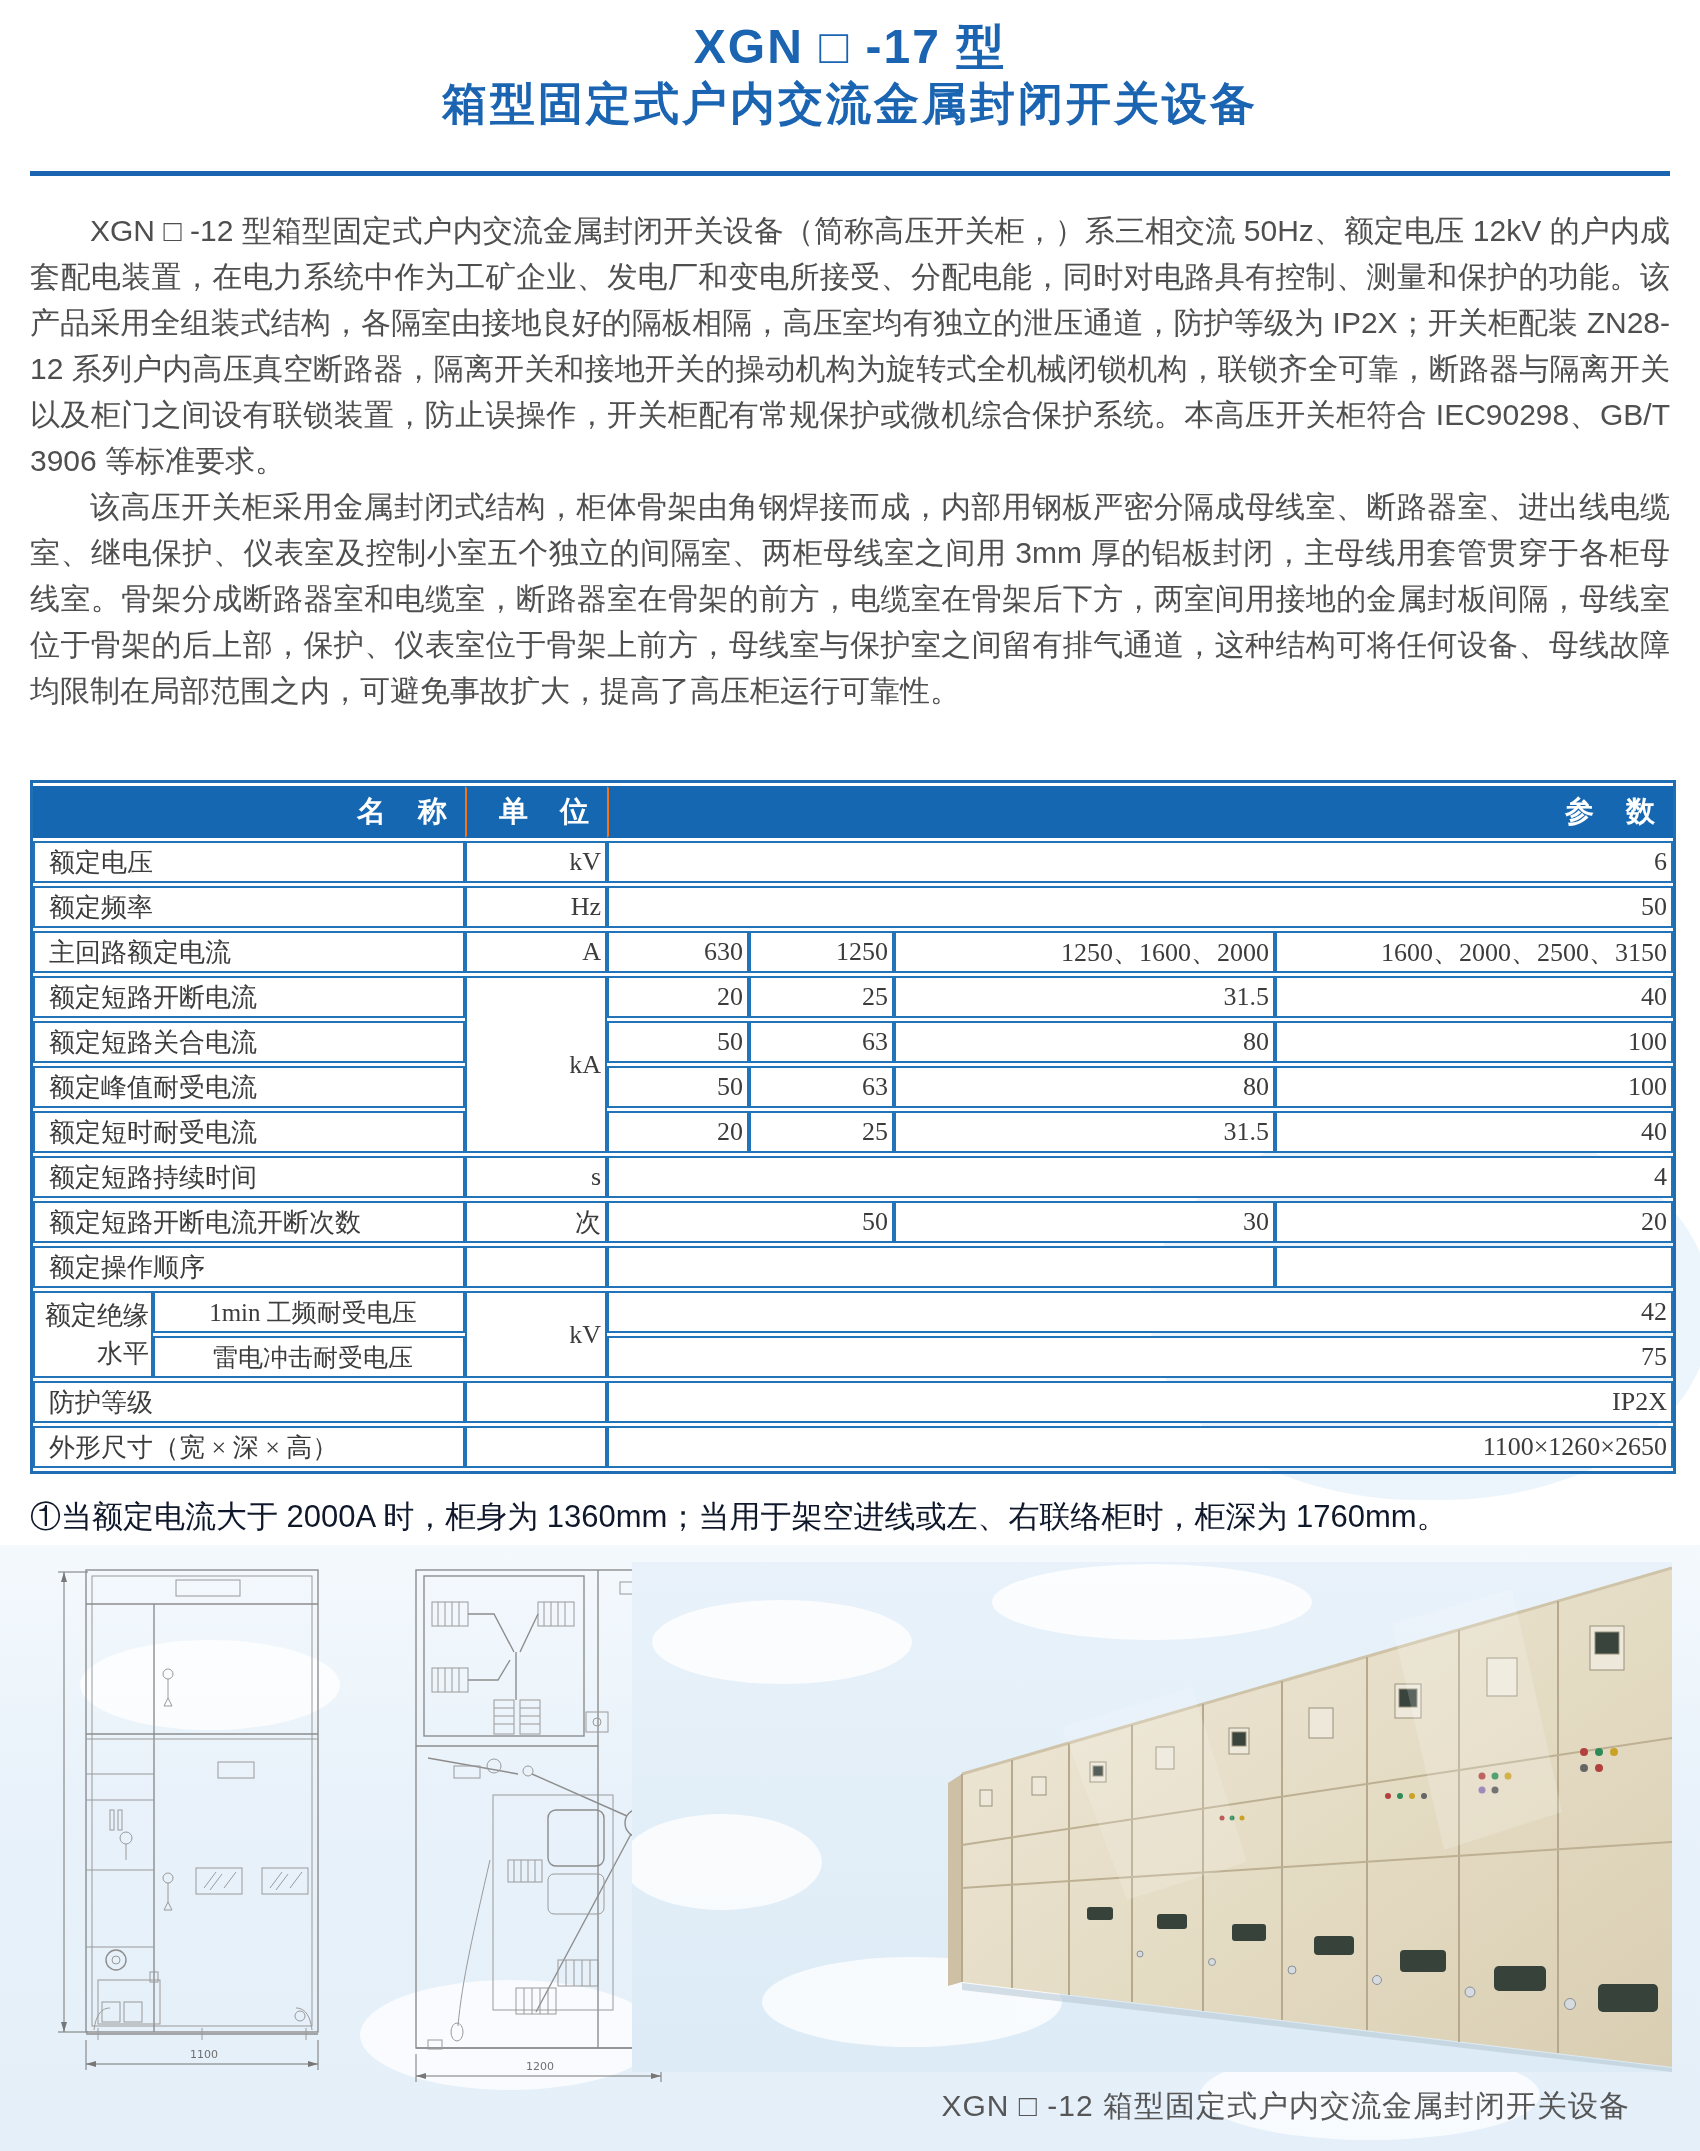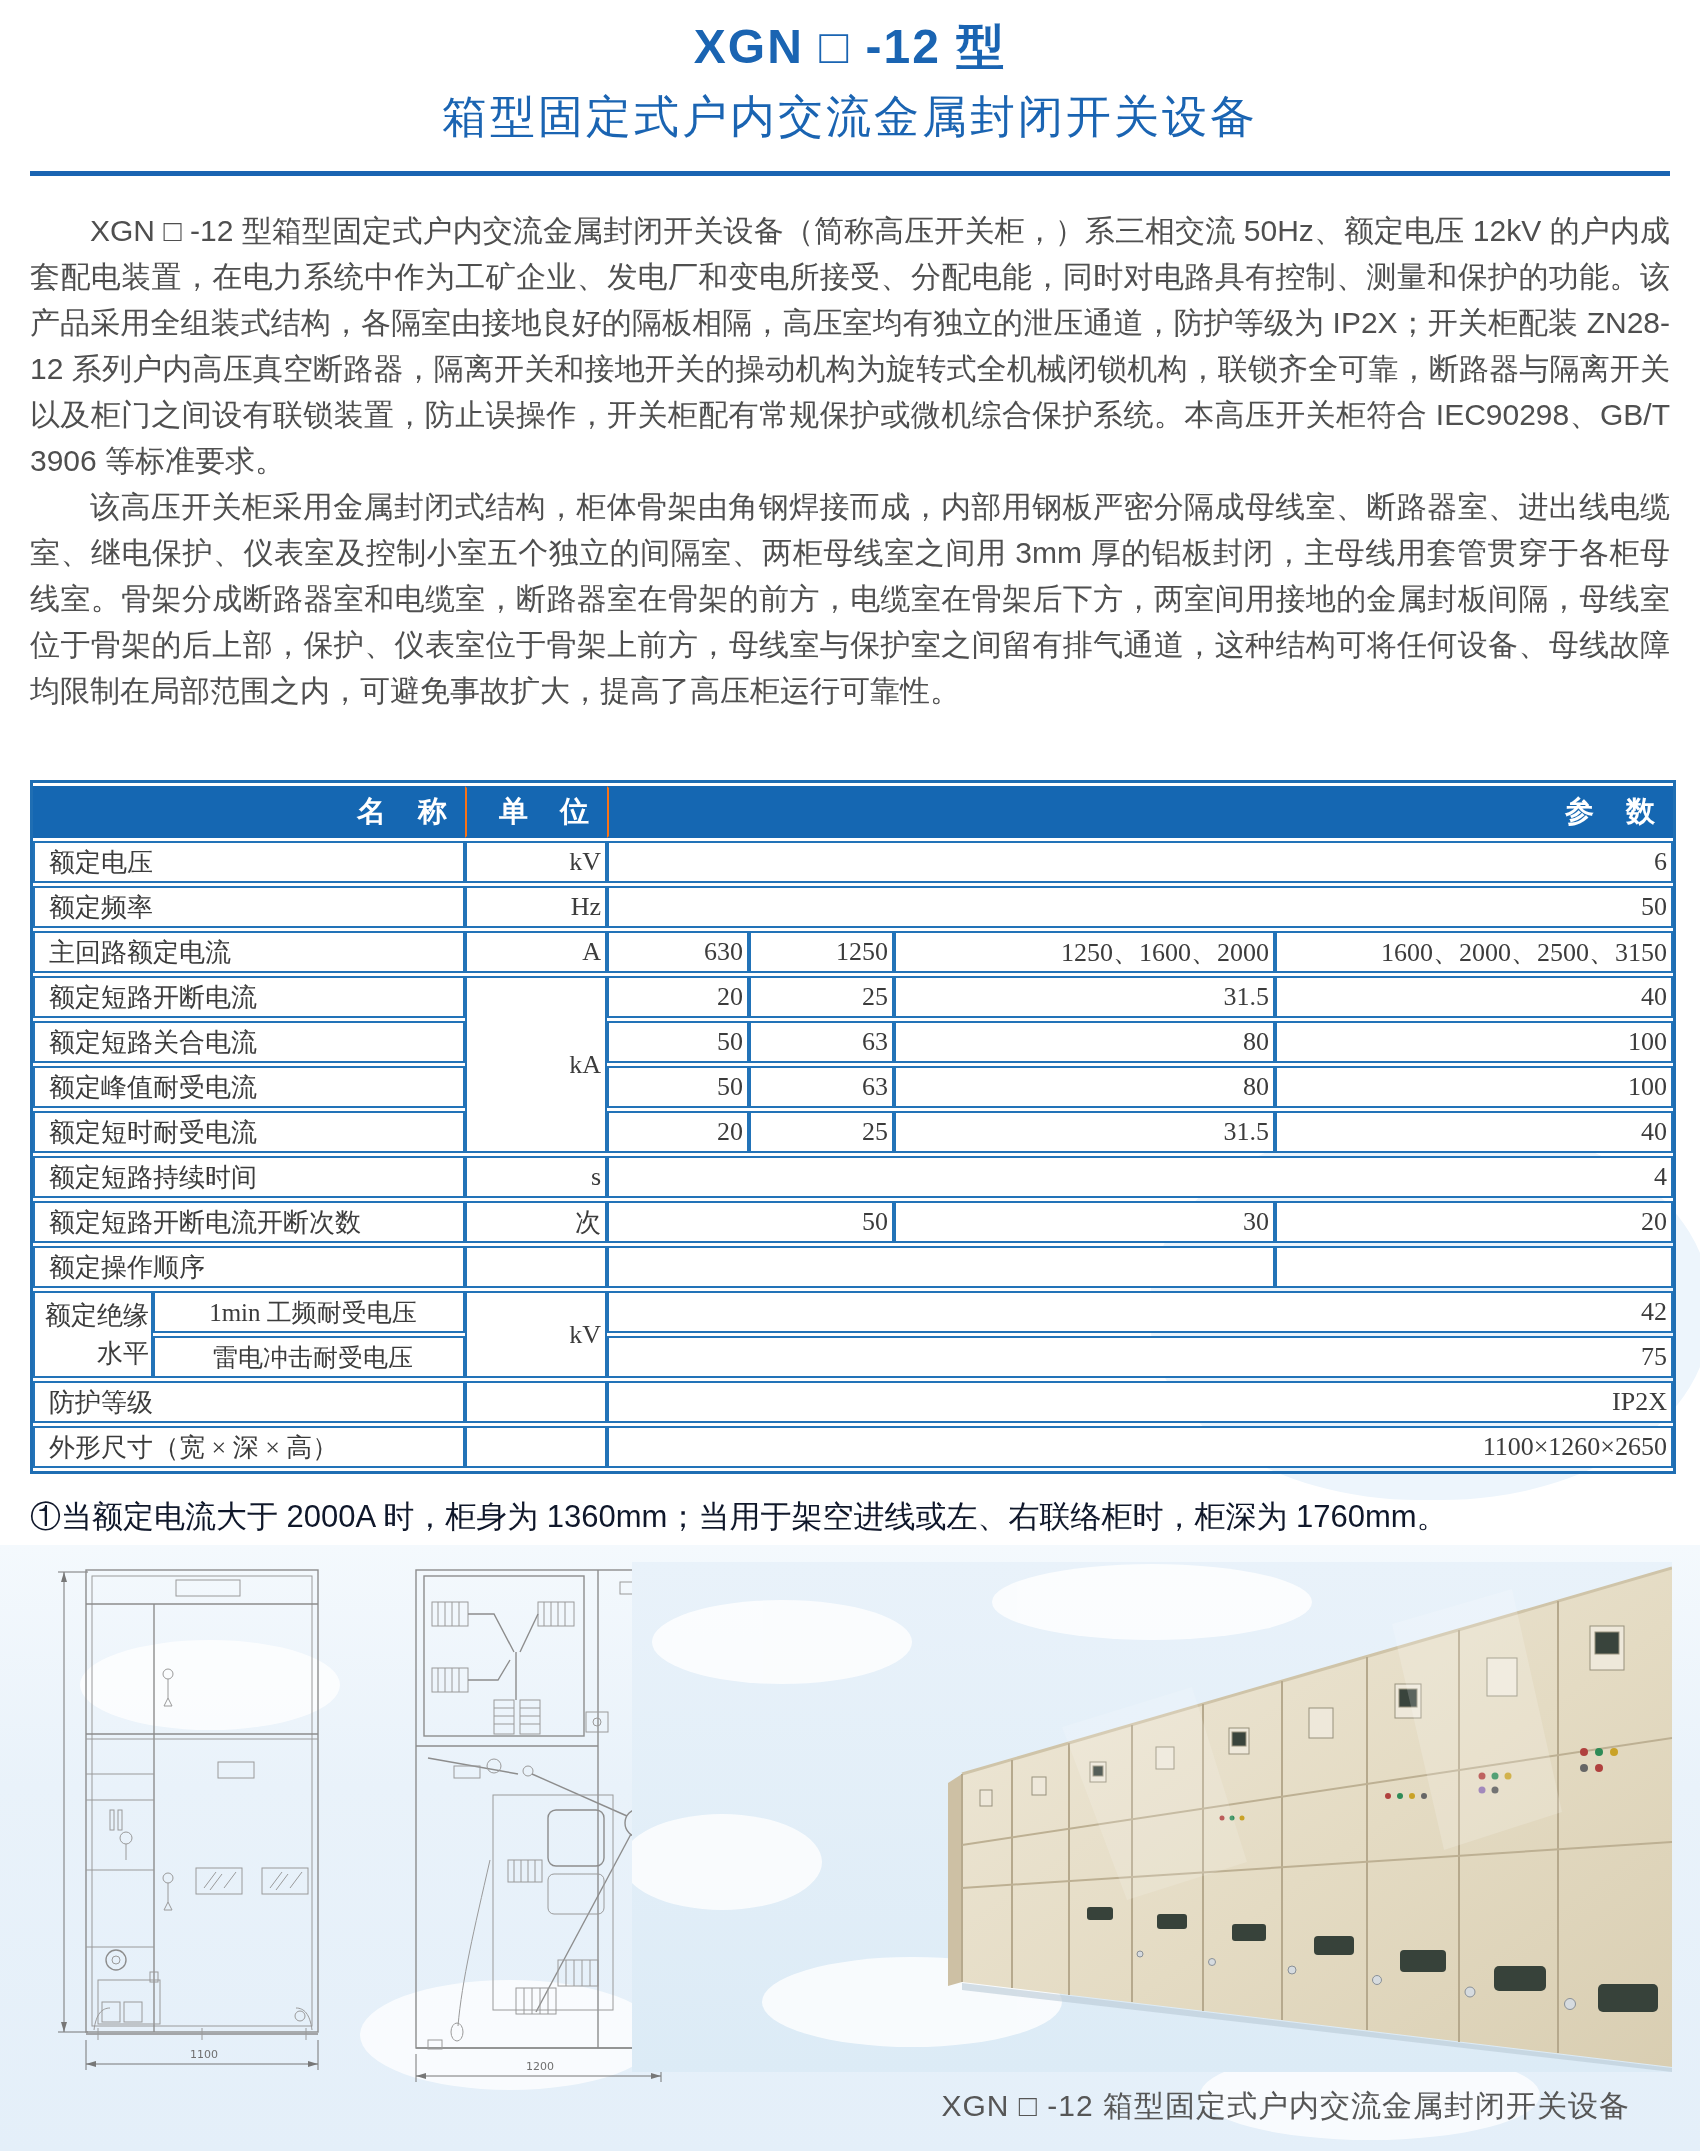--- a/index.html
+++ b/index.html
@@ -9,21 +9,21 @@
   }
   .layer{position:absolute;}
   
   .bg-blob{position:absolute;z-index:0;pointer-events:none;}
   .bg-bottom{left:0;right:0;top:1545px;bottom:0;background:linear-gradient(180deg,#f4f9fd 0%,#e9f2fa 40%,#e4eff9 100%);}
   .bg-blob1{left:1150px;top:1120px;width:560px;height:380px;border-radius:48%;background:#edf5fc;}
   .bg-cloud{background:#ffffff;border-radius:50%;opacity:.75;}
   
   .title-block{top:18px;left:0;width:1700px;text-align:center;color:#1a64b2;z-index:1;}
   .title-line1{font-size:48px;font-weight:bold;letter-spacing:2px;line-height:58px;}
-  .title-line2{font-size:45px;font-weight:normal;letter-spacing:3px;line-height:56px;margin-top:13px;}
+  .title-line2{font-size:45px;font-weight:bold;letter-spacing:3px;line-height:56px;}
   .title-rule{top:171px;left:30px;width:1640px;height:5px;background:#1a64b2;z-index:1;}
   
   .content{top:208px;left:30px;width:1640px;z-index:1;color:#4f4f4f;
     font-size:30px;line-height:46px;text-align:justify;}
   .content p{margin:0;text-indent:2em;}
   
   table.spec{position:absolute;top:780px;left:30px;width:1640px;z-index:1;
     table-layout:fixed;border-collapse:separate;border-spacing:0 3px;
     border:3px solid #1f6eb3;background:transparent;}
   table.spec td{border:2px solid #2273b8;background:#ffffff;
@@ -51,21 +51,21 @@
 </head>
 <body>
 
 <div class="bg-blob bg-blob1"></div>
 <div class="bg-blob bg-bottom"></div>
 <div class="bg-blob bg-cloud" style="left:80px;top:1640px;width:260px;height:90px;"></div>
 <div class="bg-blob bg-cloud" style="left:360px;top:1980px;width:300px;height:110px;"></div>
 <div class="bg-blob bg-cloud" style="left:1200px;top:2050px;width:340px;height:90px;"></div>
 
 <div class="layer title-block">
-  <div class="title-line1">XGN □ -12 型</div>
+  <div class="title-line1">XGN □ -17 型</div>
   <div class="title-line2">箱型固定式户内交流金属封闭开关设备</div>
 </div>
 <div class="layer title-rule"></div>
 
 <div class="layer content">
   <p>XGN □ -12 型箱型固定式户内交流金属封闭开关设备（简称高压开关柜，）系三相交流 50Hz、额定电压 12kV 的户内成套配电装置，在电力系统中作为工矿企业、发电厂和变电所接受、分配电能，同时对电路具有控制、测量和保护的功能。该产品采用全组装式结构，各隔室由接地良好的隔板相隔，高压室均有独立的泄压通道，防护等级为 IP2X；开关柜配装 ZN28-12 系列户内高压真空断路器，隔离开关和接地开关的操动机构为旋转式全机械闭锁机构，联锁齐全可靠，断路器与隔离开关以及柜门之间设有联锁装置，防止误操作，开关柜配有常规保护或微机综合保护系统。本高压开关柜符合 IEC90298、GB/T 3906 等标准要求。</p>
   <p>该高压开关柜采用金属封闭式结构，柜体骨架由角钢焊接而成，内部用钢板严密分隔成母线室、断路器室、进出线电缆室、继电保护、仪表室及控制小室五个独立的间隔室、两柜母线室之间用 3mm 厚的铝板封闭，主母线用套管贯穿于各柜母线室。骨架分成断路器室和电缆室，断路器室在骨架的前方，电缆室在骨架后下方，两室间用接地的金属封板间隔，母线室位于骨架的后上部，保护、仪表室位于骨架上前方，母线室与保护室之间留有排气通道，这种结构可将任何设备、母线故障均限制在局部范围之内，可避免事故扩大，提高了高压柜运行可靠性。</p>
 </div>
 
 <table class="spec">

